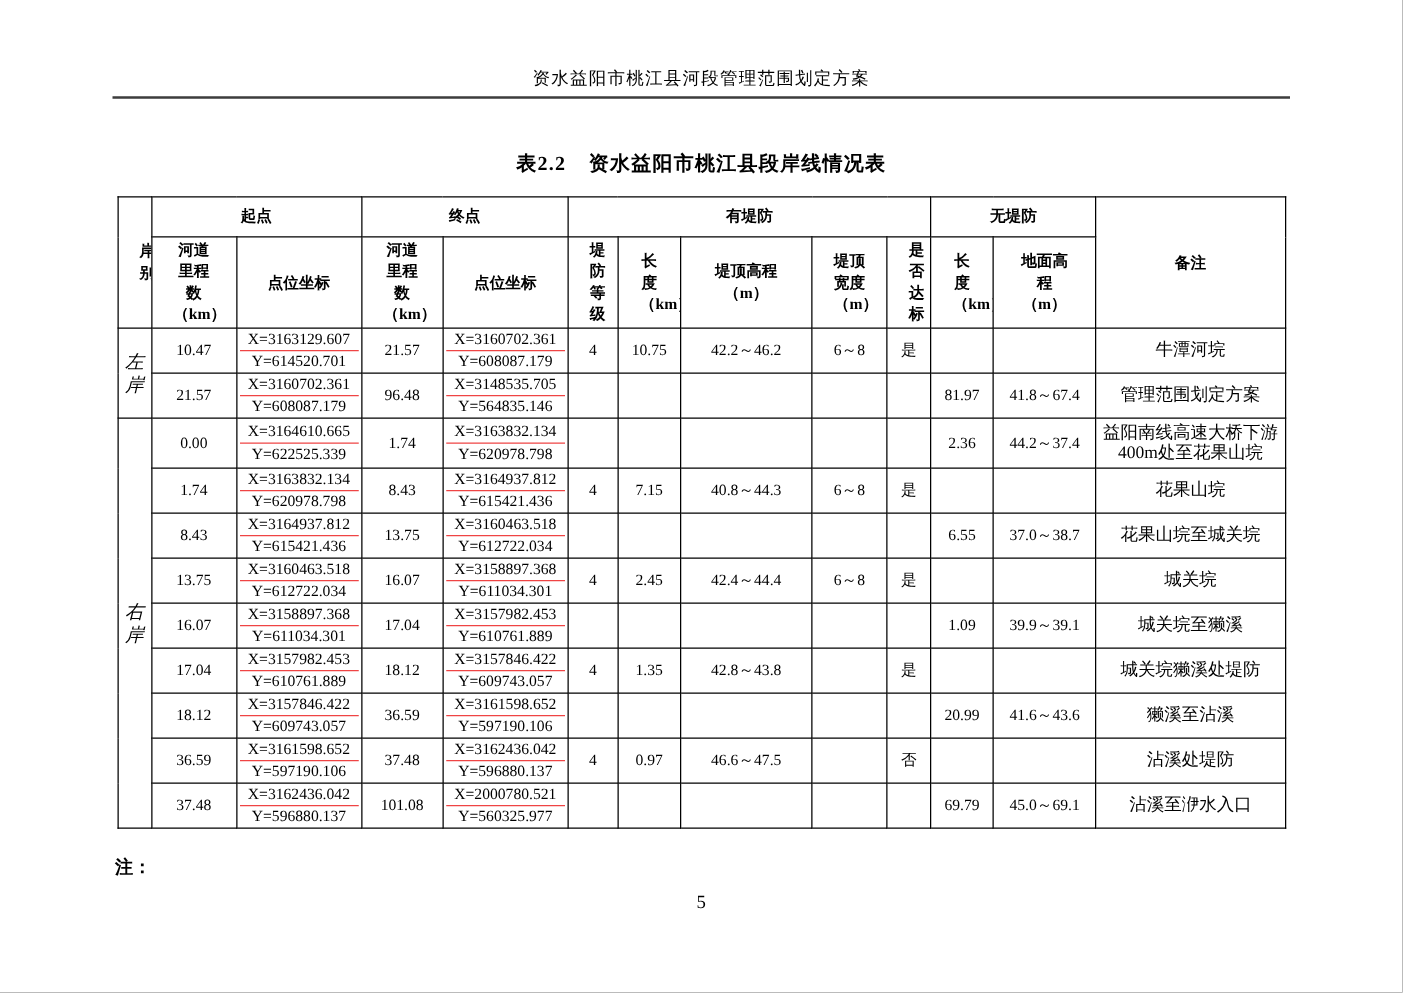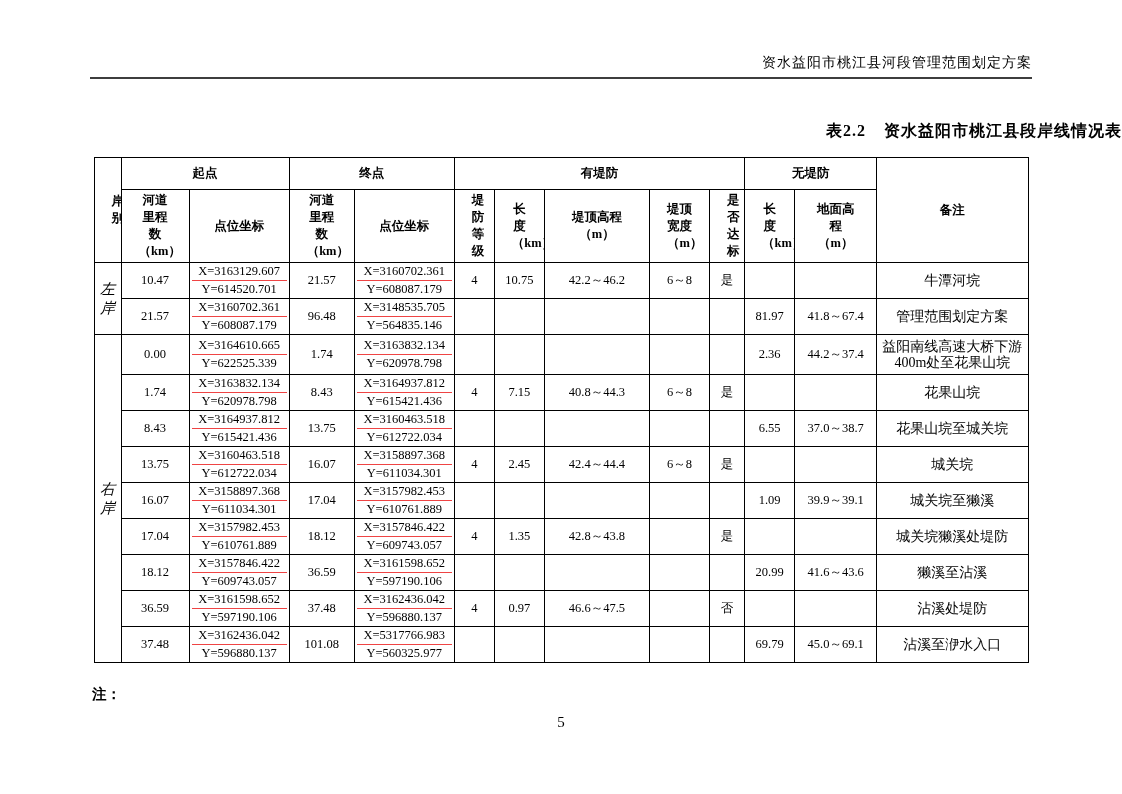--- a/index.html
+++ b/index.html
@@ -3,26 +3,26 @@
 <meta charset="utf-8">
 <style>
   html,body{margin:0;padding:0;background:#888;}
   .page{
     width:1122px;height:794px;background:#ffffff;margin:0 auto;
     font-family:"Liberation Serif","DejaVu Serif",serif;color:#000;
     position:relative;overflow:hidden;
   }
   .doc-header{
     margin:54px 90px 0 90px;
-    display:flex;justify-content:flex-end;align-items:flex-end;
+    display:flex;justify-content:center;align-items:flex-end;
     font-size:14px;letter-spacing:1px;
     border-bottom:2px solid #3d3d3d;padding-bottom:5px;
   }
   .doc-title{
-    margin-top:42px;text-align:right;font-size:16px;font-weight:bold;letter-spacing:1px;
+    margin-top:42px;text-align:center;font-size:16px;font-weight:bold;letter-spacing:1px;
   }
   .doc-title .tnum{margin-right:18px;}
   table.main{
     border-collapse:collapse;margin:15px auto 0 auto;table-layout:fixed;width:935px;
     font-size:12.5px;
   }
   table.main th,table.main td{
     border:1px solid #000;text-align:center;vertical-align:middle;
     padding:0 2px;overflow:hidden;
   }
@@ -313,21 +313,21 @@
         <td class="remark">沾溪处堤防</td>
       </tr>
       <tr class="datarow">
         <td>37.48</td>
         <td class="coord">
           <div class="coord-line xline">X=3162436.042</div>
           <div class="coord-line">Y=596880.137</div>
         </td>
         <td>101.08</td>
         <td class="coord">
-          <div class="coord-line xline">X=5317766.983</div>
+          <div class="coord-line xline">X=2000780.521</div>
           <div class="coord-line">Y=560325.977</div>
         </td>
         <td></td>
         <td></td>
         <td></td>
         <td></td>
         <td></td>
         <td>69.79</td>
         <td>45.0～69.1</td>
         <td class="remark">沾溪至洢水入口</td>

